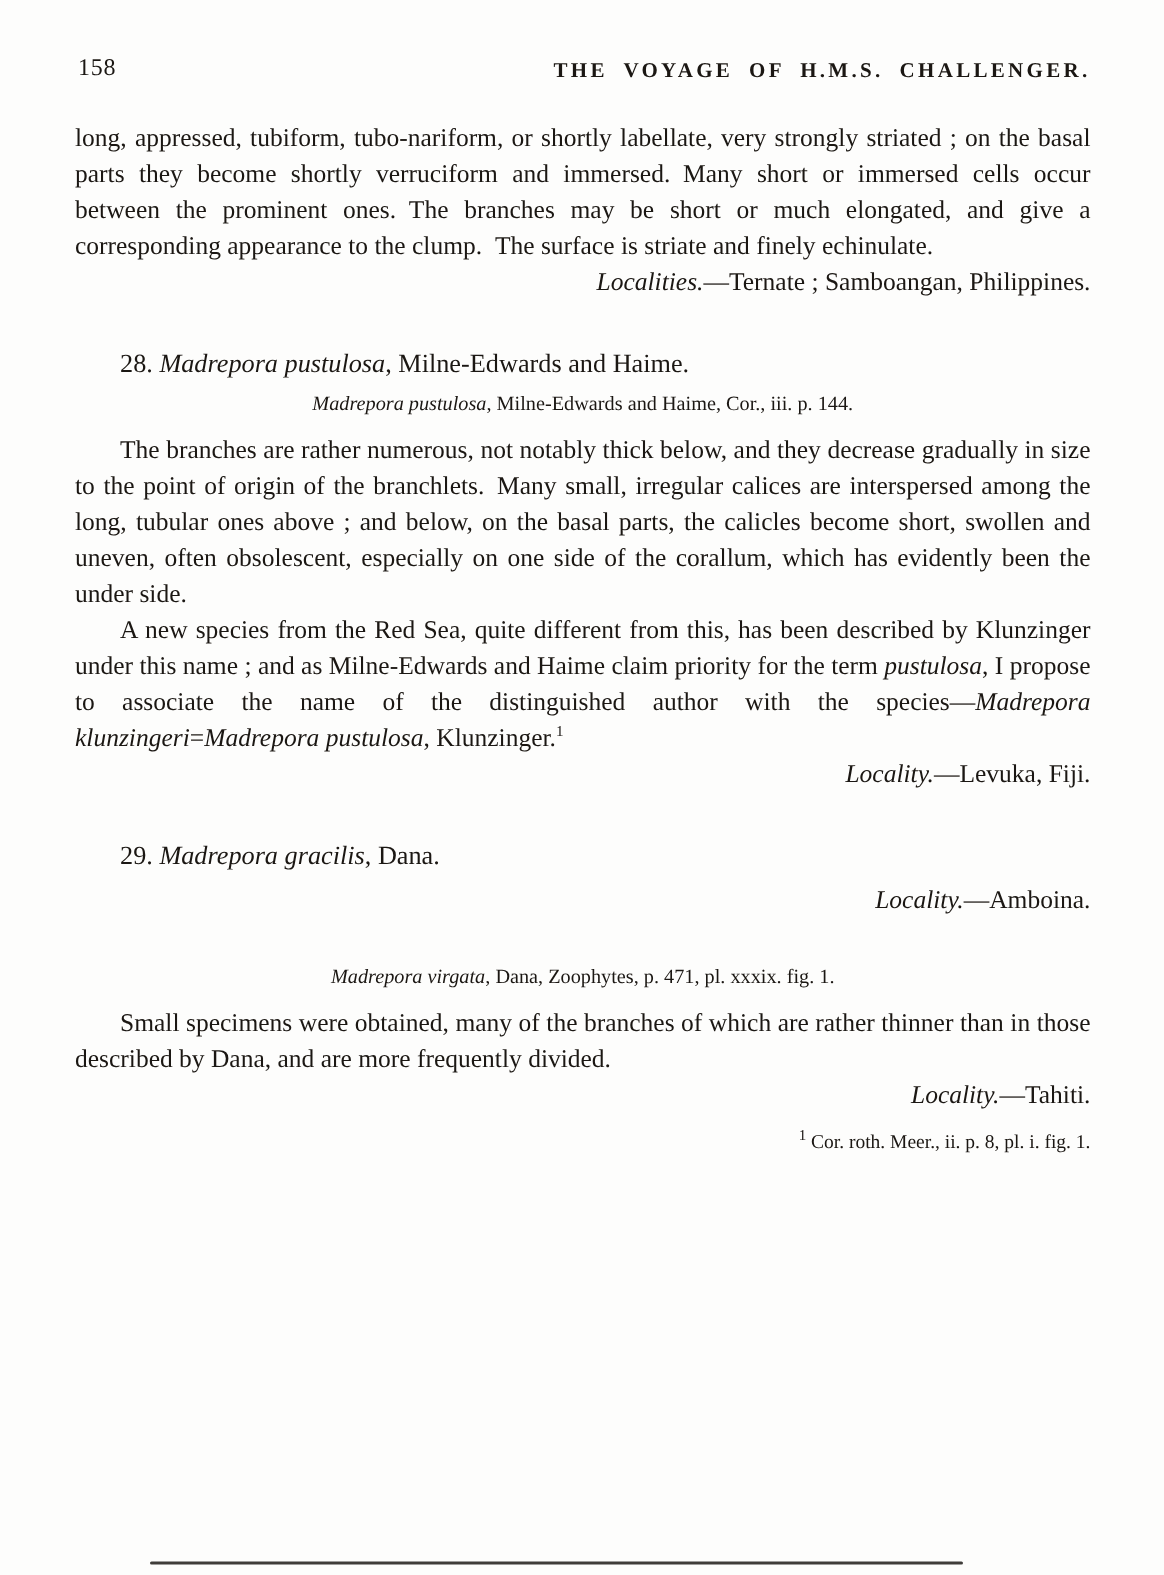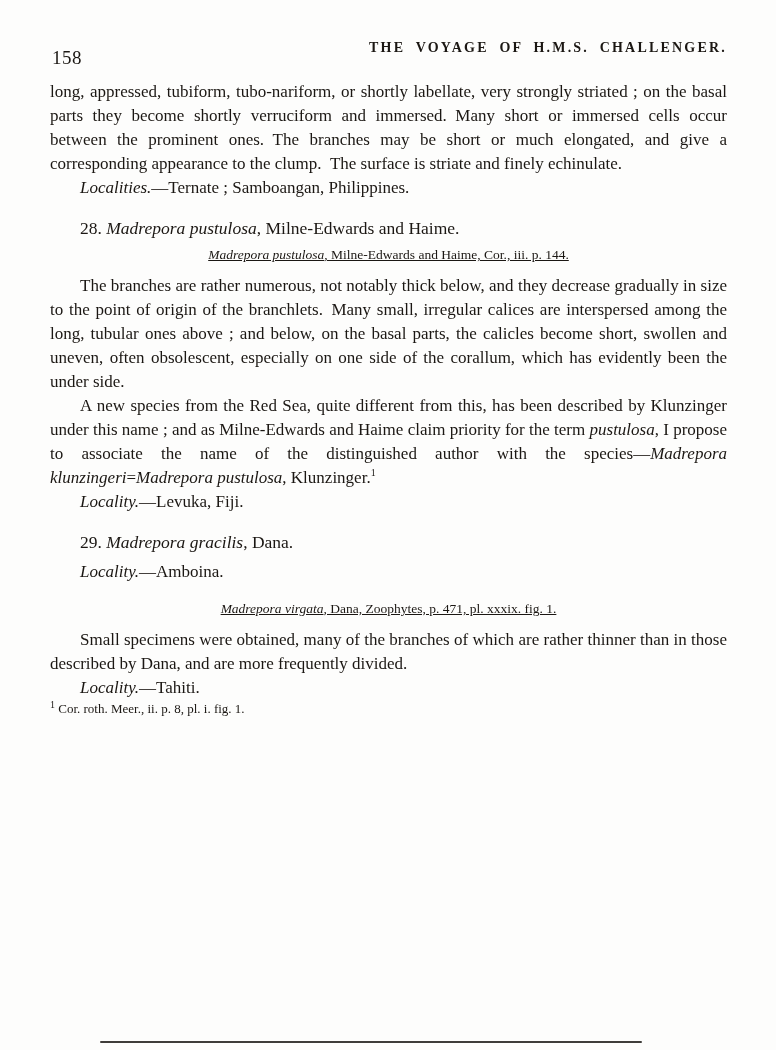--- a/index.html
+++ b/index.html
@@ -13,51 +13,50 @@
     font-family: "Liberation Serif", "DejaVu Serif", serif;
     font-size: 17px;
     line-height: 24px;
     box-sizing: border-box;
     padding: 34px 49px 0 50px;
     overflow: hidden;
   }
   
   .running-head { position: relative; height: 22px; margin-bottom: 24px; }
   .page-num {
-    position: absolute; left: 2px; top: 12px;
-    font-size: 19px; letter-spacing: 0.5px;
+    position: absolute; left: 2px; top: 0;
+    font-size: 16px; letter-spacing: 0.5px;
   }
   .head-title {
     text-align: right;
     font-size: 14px; font-weight: 700;
     letter-spacing: 2.2px; word-spacing: 5px;
     padding-top: 2px;
   }
   
   .para { margin: 0; text-align: justify; }
   .indent { text-indent: 30px; }
-  .locality-line { margin: 0; text-indent: 30px; text-align: left; }
-  .species-section { margin-top: 16px; }
+  .locality-line { margin: 0; text-indent: 30px; text-align: right; }
+  .species-section { margin-top: 30px; }
   .species-heading {
     margin: 0 0 6px 0;
     padding-left: 30px;
     font-size: 17.5px;
     font-weight: 400;
     line-height: 24px;
   }
   .citation {
     margin: 0 0 10px 0;
     text-align: center;
     font-size: 13.5px;
     line-height: 18px;
-    text-decoration: underline;
   }
   .footnote {
-    margin: 0 0 0 0;
-    text-align: left;
+    margin: 10px 0 0 0;
+    text-align: right;
     font-size: 13px;
     line-height: 18px;
   }
   sup { font-size: 10px; line-height: 0; }
   i { font-style: italic; }
   .scan-line {
     position: absolute;
     left: 100px; right: 134px; bottom: 7px;
     height: 2px;
     background: #3f3d3a;

